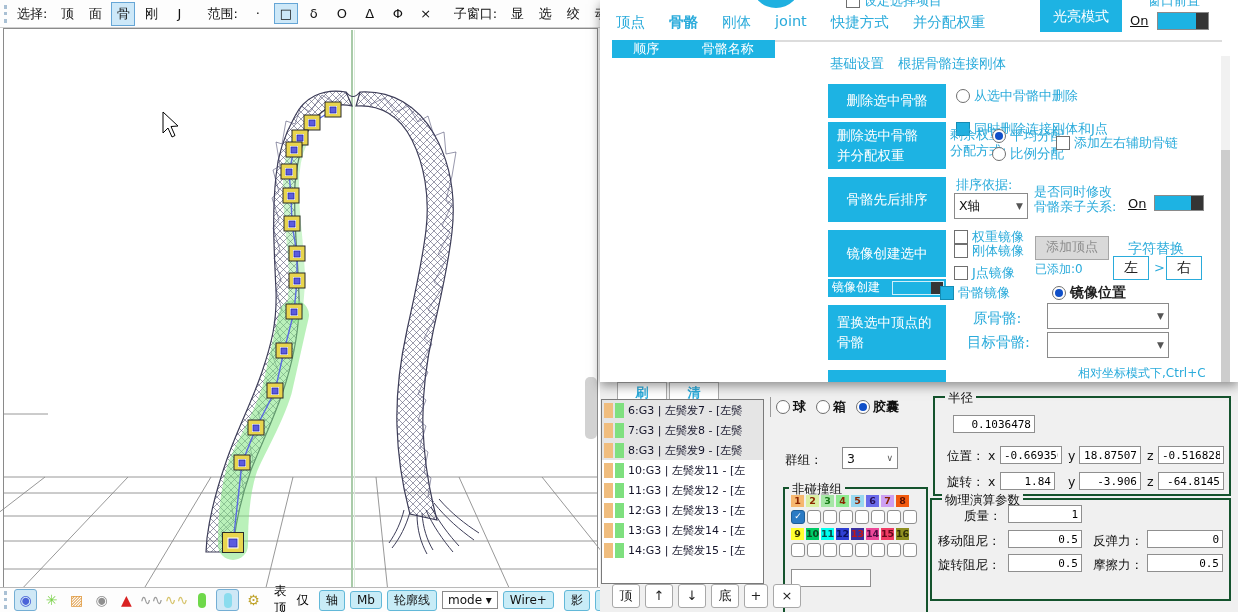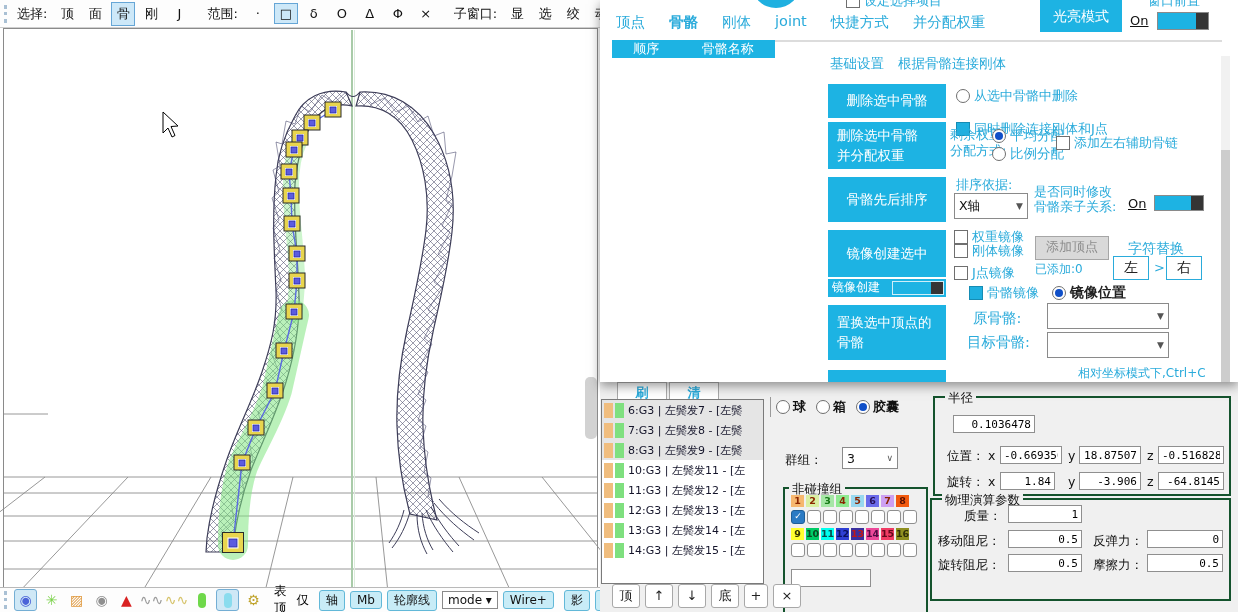--- a/index.html
+++ b/index.html
@@ -522,21 +522,21 @@
         <span class="cyt" style="font-size:13px;">权重镜像</span>
     </div>
     <div class="abs row" style="left:354px;top:242px;">
       <span class="chk"></span>
         <span class="cyt" style="font-size:13px;">刚体镜像</span>
     </div>
     <div class="abs row" style="left:354px;top:264px;">
       <span class="chk"></span>
         <span class="cyt" style="font-size:13px;">J点镜像</span>
     </div>
-    <div class="abs row" style="left:369px;top:284px;">
+    <div class="abs row" style="left:340px;top:284px;">
       <span class="chk fill"></span>
         <span class="cyt" style="font-size:13px;">骨骼镜像</span>
     </div>
     <div class="gray-btn" style="left:435px;top:236px;width:72px;height:22px;">添加顶点</div>
     <span class="abs cyt" style="left:435px;top:261px;font-size:12px;">已添加:0</span>
     <span class="abs cyt" style="left:528px;top:240px;font-size:14px;">字符替换</span>
     <input class="cinput" style="left: 513px; top: 256px; width: 36px; height: 24px;" value="左">
     <span class="abs cyt" style="left:554px;top:260px;font-size:13px;">&gt;</span>
     <input class="cinput" style="left: 566px; top: 256px; width: 36px; height: 24px;" value="右">
     <div class="abs row" style="left:452px;top:284px;">

